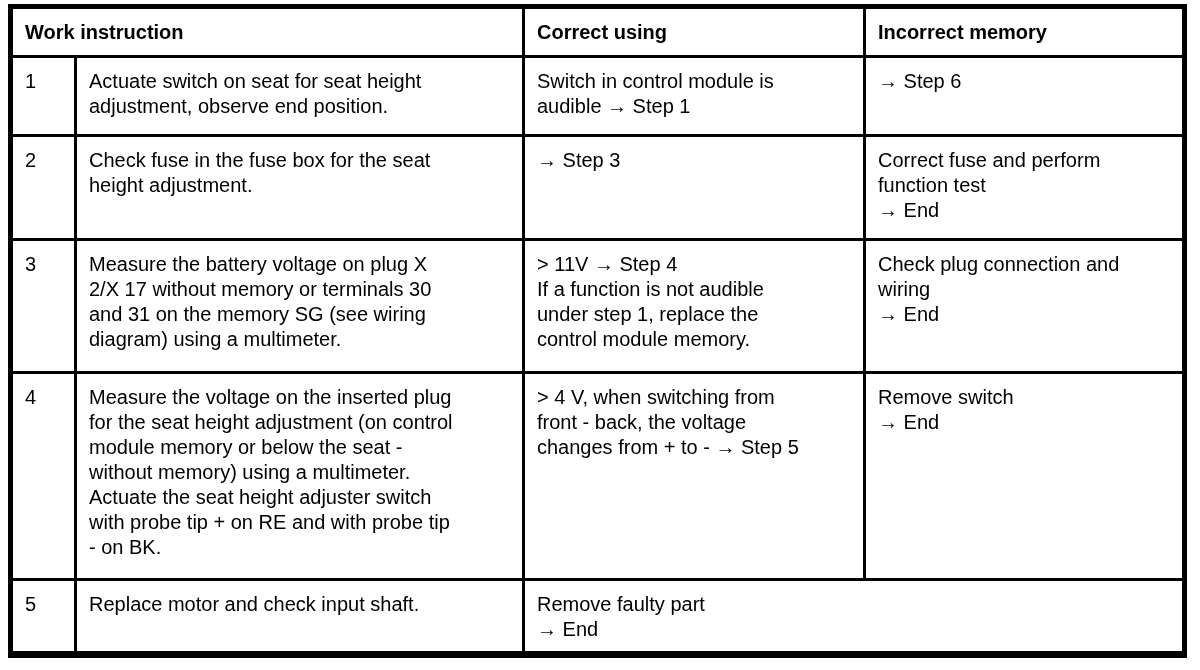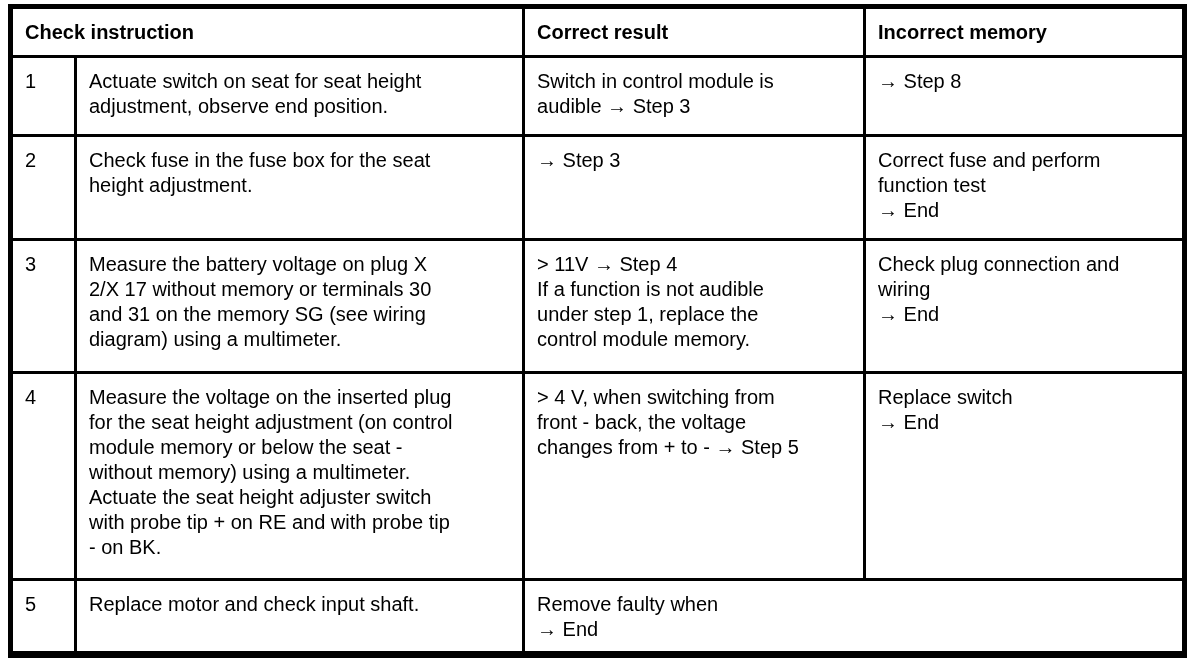--- a/index.html
+++ b/index.html
@@ -53,33 +53,33 @@
 <div class="table-wrap">
   <table class="diag">
     <colgroup>
       <col style="width:65px">
       <col style="width:448px">
       <col style="width:341px">
       <col style="width:320px">
     </colgroup>
     <thead>
       <tr class="h-row">
-        <th colspan="2">Check instruction</th>
-        <th class="center">Correct result</th>
+        <th colspan="2">Work instruction</th>
+        <th class="center">Correct using</th>
         <th>Incorrect memory</th>
       </tr>
     </thead>
     <tbody>
       <tr class="row-1">
         <td class="num">1</td>
         <td class="pre">Actuate switch on seat for seat height
 adjustment, observe end position.</td>
         <td class="pre">Switch in control module is
-audible → Step 3</td>
-        <td class="pre">→ Step 8</td>
+audible → Step 1</td>
+        <td class="pre">→ Step 6</td>
       </tr>
       <tr class="row-2">
         <td class="num">2</td>
         <td class="pre">Check fuse in the fuse box for the seat
 height adjustment.</td>
         <td class="pre">→ Step 3</td>
         <td class="pre">Correct fuse and perform
 function test
 → End</td>
       </tr>
@@ -102,24 +102,24 @@
         <td class="pre">Measure the voltage on the inserted plug
 for the seat height adjustment (on control
 module memory or below the seat -
 without memory) using a multimeter.
 Actuate the seat height adjuster switch
 with probe tip + on RE and with probe tip
 - on BK.</td>
         <td class="pre">&gt; 4 V, when switching from
 front - back, the voltage
 changes from + to - → Step 5</td>
-        <td class="pre">Replace switch
+        <td class="pre">Remove switch
 → End</td>
       </tr>
       <tr class="row-5">
         <td class="num">5</td>
         <td class="pre">Replace motor and check input shaft.</td>
-        <td class="pre" colspan="2">Remove faulty when
+        <td class="pre" colspan="2">Remove faulty part
 → End</td>
       </tr>
     </tbody>
   </table>
 </div>
 
 </body></html>

